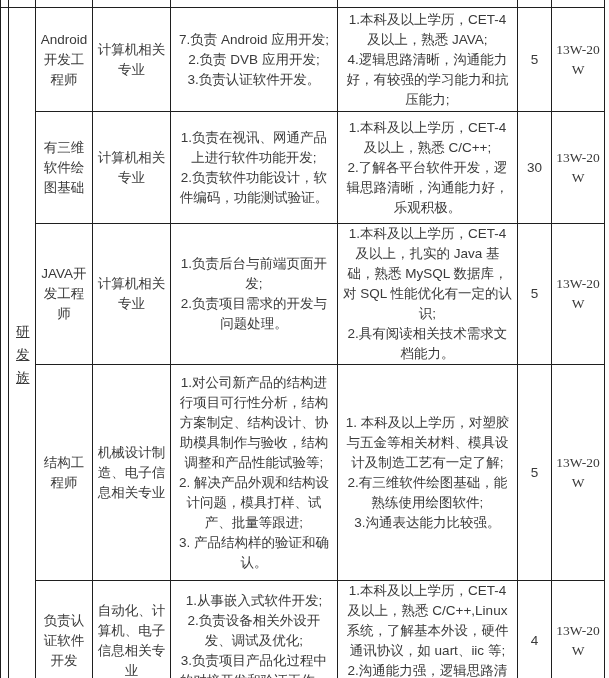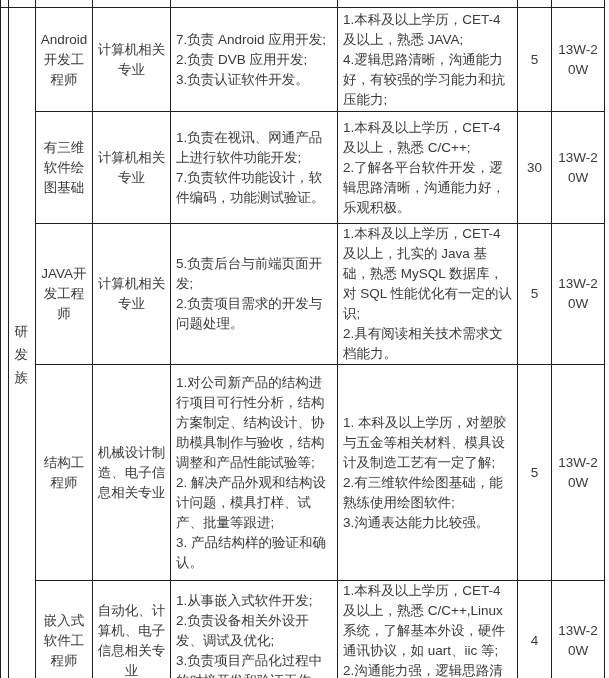--- a/index.html
+++ b/index.html
@@ -30,36 +30,37 @@
   tr.sliver td { border-top: none; height: 7px; }
   td.stub { border-left: none; border-bottom: none; }
   tr.sliver td.stub { border-bottom: 1px solid #1f1f1f; }
   td.stub-tall { border-left: none; border-top: none; }
   td.c-family { text-align: center; }
   td.c-family .vtext {
     width: 15px;
     margin: 0 auto;
     word-break: break-all;
     line-height: 23px;
-    text-align: left;
+    text-align: right;
+    text-decoration: underline;
   }
   td.c-title .pad, td.c-major .pad {
     text-align: center;
     word-break: break-all;
     padding: 0 4px;
     white-space: pre-line;
   }
   td.c-duties .pad, td.c-reqs .pad {
-    text-align: left;
+    text-align: center;
     padding: 0 5px;
     white-space: pre-line;
     word-break: break-all;
   }
   td.c-count, td.c-salary { text-align: center; }
-  td.c-salary .pad { padding: 0 3px; word-break: break-all; }
+  td.c-salary .pad { padding: 0 3px; word-break: break-all; font-family: Liberation Serif, serif; }
   .misspelled {
     text-decoration-style: wavy;
     text-decoration-color: #ff1a1a;
     text-decoration-thickness: 1px;
     text-underline-offset: 3px;
   }
 </style>
 </head>
 <body>
 
@@ -115,41 +116,41 @@
 
       <tr style="height:112px">
         <td class="c-title">
             <div class="pad">有三维软件绘图基础</div>
           </td>
         <td class="c-major">
             <div class="pad">计算机相关专业</div>
           </td>
         <td class="c-duties">
             <div class="pad">1.负责在视讯、网通产品上进行软件功能开发;
-7.负责软件功能设计，软件编码，功能测试验证。</div>
+2.负责软件功能设计，软件编码，功能测试验证。</div>
           </td>
         <td class="c-reqs">
             <div class="pad">1.本科及以上学历，CET-4及以上，熟悉 C/C++;
 2.了解各平台软件开发，逻辑思路清晰，沟通能力好，乐观积极。</div>
           </td>
         <td class="c-count"><span>30</span></td>
         <td class="c-salary">
             <div class="pad">13W-20W</div>
           </td>
       </tr>
 
       <tr style="height:128px">
         <td class="c-title">
             <div class="pad">JAVA开发工程师</div>
           </td>
         <td class="c-major">
             <div class="pad">计算机相关专业</div>
           </td>
         <td class="c-duties">
-            <div class="pad">5.负责后台与前端页面开发;
+            <div class="pad">1.负责后台与前端页面开发;
 2.负责项目需求的开发与问题处理。</div>
           </td>
         <td class="c-reqs">
             <div class="pad">1.本科及以上学历，CET-4及以上，扎实的 Java 基础，熟悉 MySQL 数据库，对 SQL 性能优化有一定的认识;
 2.具有阅读相关技术需求文档能力。</div>
           </td>
         <td class="c-count"><span>5</span></td>
         <td class="c-salary">
             <div class="pad">13W-20W</div>
           </td>
@@ -173,21 +174,21 @@
 3.沟通表达能力比较强。</div>
           </td>
         <td class="c-count"><span>5</span></td>
         <td class="c-salary">
             <div class="pad">13W-20W</div>
           </td>
       </tr>
 
       <tr style="height:102px">
         <td class="c-title">
-            <div class="pad">嵌入式软件工程师</div>
+            <div class="pad">负责认证软件开发</div>
           </td>
         <td class="c-major">
             <div class="pad">自动化、计算机、电子信息相关专业</div>
           </td>
         <td class="c-duties">
             <div class="pad">1.从事嵌入式软件开发;
 2.负责设备相关外设开发、调试及优化;
 3.负责项目产品化过程中的对接开发和验证工作。</div>
           </td>
         <td class="c-reqs">

